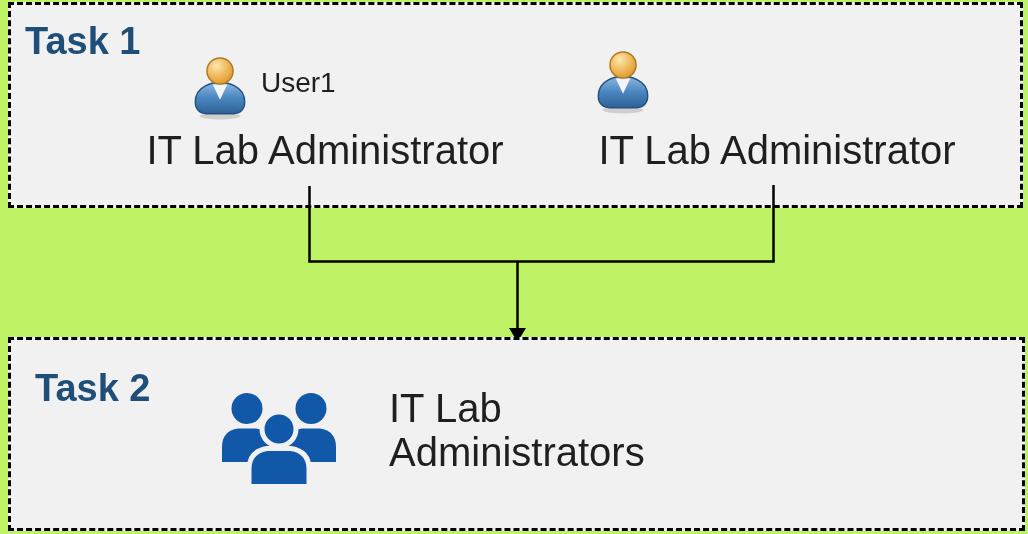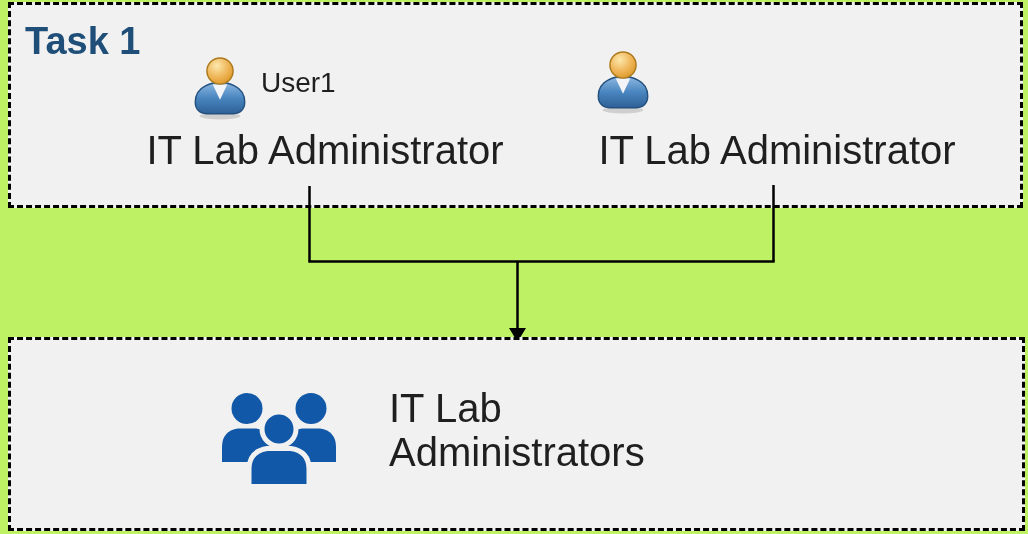--- a/index.html
+++ b/index.html
@@ -124,20 +124,21 @@
     <g stroke="#000000" stroke-width="2.5" fill="none">
       <path d="M309.5 186 L309.5 261"></path>
       <path d="M773.5 185 L773.5 261"></path>
       <path d="M308.25 261.5 L774.75 261.5"></path>
       <path d="M517.5 261.5 L517.5 330"></path>
     </g>
     <polygon points="509,328 526,328 517.5,342" fill="#000000"></polygon>
   </svg>
 
   <div class="task-box task2-box"></div>
+  <div class="task-label task2-label">Task 2</div>
 
   <svg class="group-icon" width="114" height="92" viewBox="0 0 114 92" aria-hidden="true">
     <g fill="#1158A8">
       <circle cx="25" cy="16.5" r="15.5"></circle>
       <path d="M0 70 L0 55 Q0 39 16 36.5 L34 36.5 Q50 39 50 55 L50 70 Z"></path>
       <circle cx="89" cy="16.5" r="15.5"></circle>
       <path d="M64 70 L64 55 Q64 39 80 36.5 L98 36.5 Q114 39 114 55 L114 70 Z"></path>
     </g>
     <g fill="#1158A8" stroke="#F1F1F1" stroke-width="5">
       <circle cx="57" cy="37" r="17"></circle>

